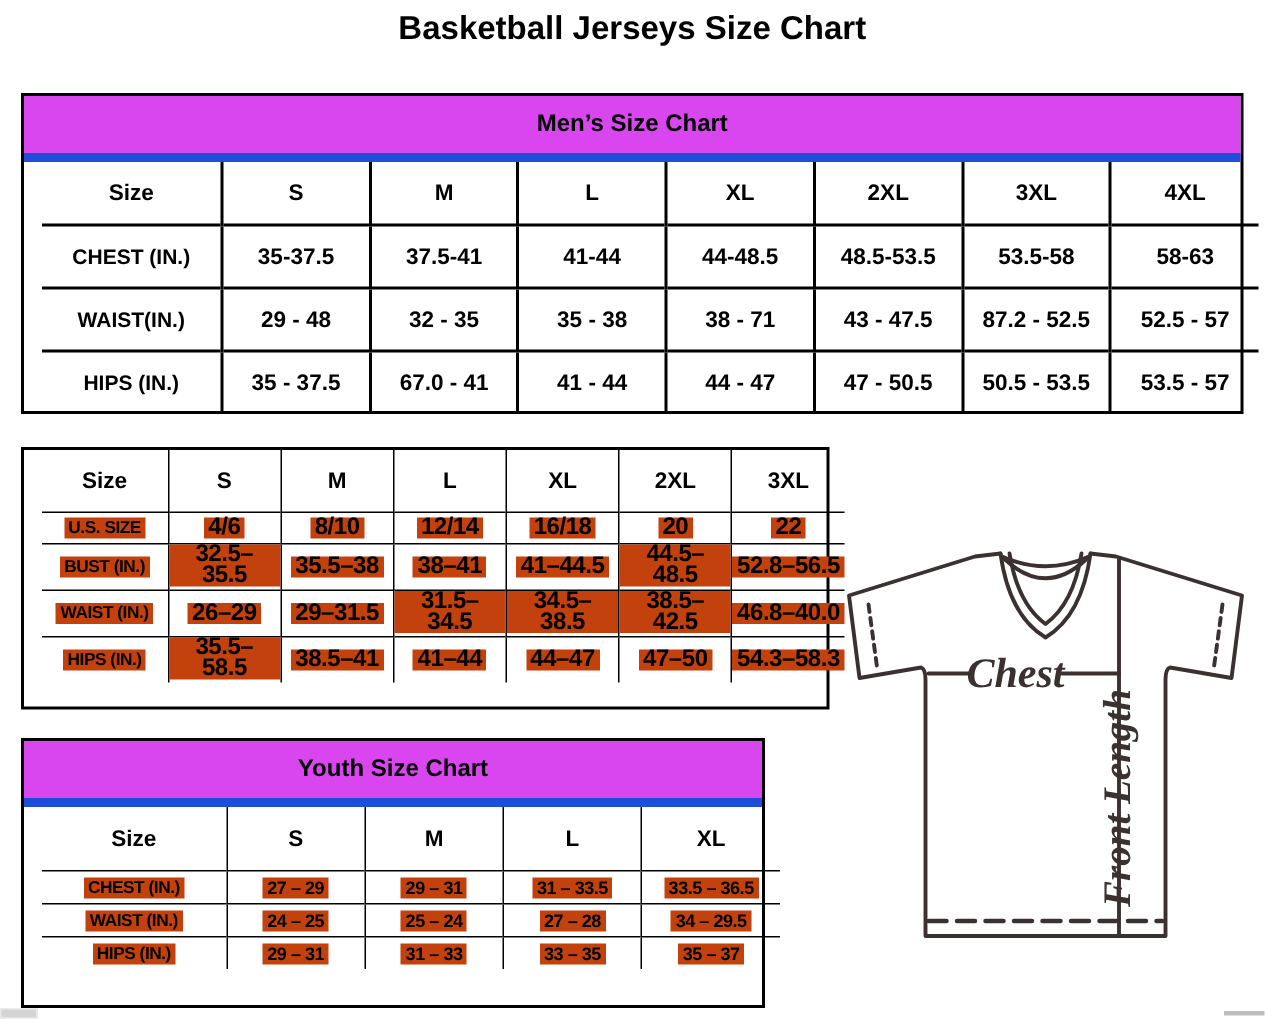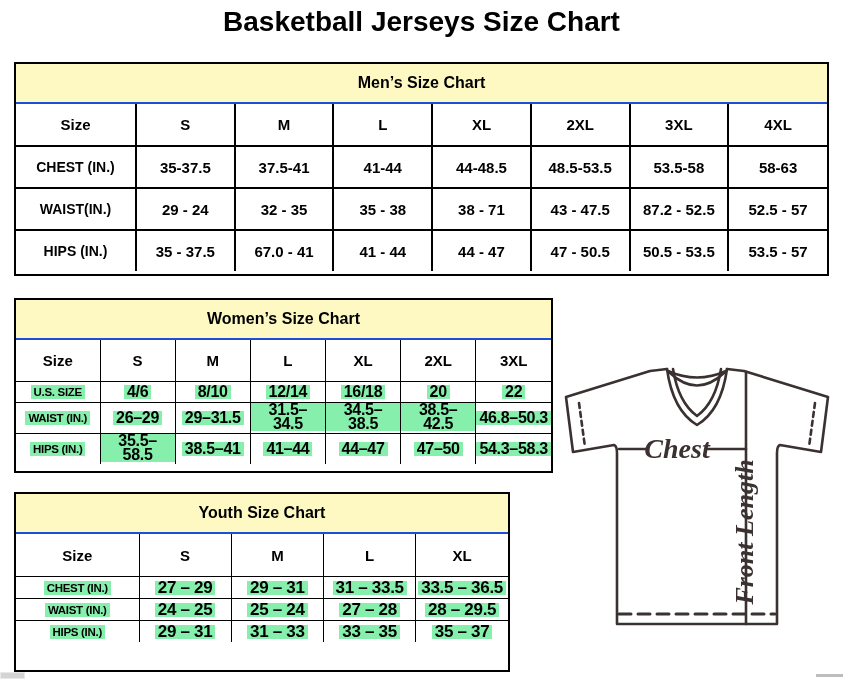--- a/index.html
+++ b/index.html
@@ -7,64 +7,65 @@
     width:843px; height:679px;
     background:#ffffff;
     font-family:"Liberation Sans", sans-serif;
     position:relative;
     overflow:hidden;
     color:#000;
   }
   .page-title {
     position:absolute; top:6px; left:0; width:843px;
     margin:0; text-align:center;
-    font-size:28px; font-weight:bold;
+    font-size:22px; font-weight:bold;
   }
   .size-section {
     position:absolute;
     border:2px solid #000;
     box-sizing:border-box;
     background:#fff;
   }
   .men-sec   { left:14px; top:62px;  width:815px; height:214px; }
   .women-sec { left:14px; top:298px; width:539px; height:175px; }
   .youth-sec { left:14px; top:492px; width:496px; height:180px; }
   .section-title {
-    background:#fef9c3;
-    border-bottom:2px solid #1d4ed8;
+    background:#d946ef;
+    border-bottom:6px solid #1d4ed8;
     height:38px; line-height:38px;
     text-align:center; font-weight:bold; font-size:16px;
   }
   table.size-table {
     border-collapse:collapse;
     width:100%;
     table-layout:fixed;
+    margin-left:12px;
   }
   .size-table th, .size-table td {
     text-align:center; vertical-align:middle;
     font-weight:bold; padding:0;
     border:0 solid #000;
   }
   .size-table th + th, .size-table td + td { border-left-width:2px; }
   .size-table tbody td { border-top-width:2px; }
   
   .men-table th { height:41px; font-size:15px; }
   .men-table td { height:40px; font-size:15px; }
   .men-table td:first-child { font-size:14px; }
   
   .women-table th + th, .women-table td + td,
   .youth-table th + th, .youth-table td + td { border-left-width:1.5px; }
   .women-table tbody td, .youth-table tbody td { border-top-width:1.5px; }
   .women-table th { height:41px; font-size:15px; }
   .women-table td { height:20px; font-size:16px; letter-spacing:-0.3px; }
   .youth-table th { height:42px; font-size:15px; }
-  .youth-table td { height:21px; font-size:17px; letter-spacing:-0.3px; }
+  .youth-table td { height:21px; font-size:12px; letter-spacing:-0.3px; }
   .women-table td:first-child, .youth-table td:first-child { font-size:11.5px; }
   .women-table tbody span, .youth-table tbody span {
-    background:#86efac; padding:0 3px; display:inline-block; line-height:14px;
+    background:#c2410c; padding:0 3px; display:inline-block; line-height:14px;
   }
   
   .jersey {
     position:absolute; left:556px; top:356px;
     width:282px; height:300px; margin:0;
   }
   .jersey svg { width:100%; height:100%; display:block; }
   
   .frag-left  { position:absolute; left:0;    top:672px; width:25px; height:7px; background:#d4d4d4; border:1px solid #e9e9e9; box-sizing:border-box; }
   .frag-right { position:absolute; left:816px; top:674px; width:27px; height:3px; background:#bdbdbd; }
@@ -105,21 +106,21 @@
           <td><span>35-37.5</span></td>
           <td><span>37.5-41</span></td>
           <td><span>41-44</span></td>
           <td><span>44-48.5</span></td>
           <td><span>48.5-53.5</span></td>
           <td><span>53.5-58</span></td>
           <td><span>58-63</span></td>
         </tr>
         <tr>
           <td><span>WAIST(IN.)</span></td>
-          <td><span>29 - 24</span></td>
+          <td><span>29 - 48</span></td>
           <td><span>32 - 35</span></td>
           <td><span>35 - 38</span></td>
           <td><span>38 - 71</span></td>
           <td><span>43 - 47.5</span></td>
           <td><span>87.2 - 52.5</span></td>
           <td><span>52.5 - 57</span></td>
         </tr>
         <tr>
           <td><span>HIPS (IN.)</span></td>
           <td><span>35 - 37.5</span></td>
@@ -128,21 +129,20 @@
           <td><span>44 - 47</span></td>
           <td><span>47 - 50.5</span></td>
           <td><span>50.5 - 53.5</span></td>
           <td><span>53.5 - 57</span></td>
         </tr>
       </tbody>
     </table>
 </section>
 
 <section class="size-section women-sec">
-  <div class="section-title">Women’s Size Chart</div>
   <table class="size-table women-table">
       <colgroup>
         <col style="width: 84px;">
         <col>
         <col>
         <col>
         <col>
         <col>
         <col>
       </colgroup>
@@ -161,27 +161,36 @@
         <tr>
           <td><span>U.S. SIZE</span></td>
           <td><span>4/6</span></td>
           <td><span>8/10</span></td>
           <td><span>12/14</span></td>
           <td><span>16/18</span></td>
           <td><span>20</span></td>
           <td><span>22</span></td>
         </tr>
         <tr>
+          <td><span>BUST (IN.)</span></td>
+          <td><span>32.5–35.5</span></td>
+          <td><span>35.5–38</span></td>
+          <td><span>38–41</span></td>
+          <td><span>41–44.5</span></td>
+          <td><span>44.5–48.5</span></td>
+          <td><span>52.8–56.5</span></td>
+        </tr>
+        <tr>
           <td><span>WAIST (IN.)</span></td>
           <td><span>26–29</span></td>
           <td><span>29–31.5</span></td>
           <td><span>31.5–34.5</span></td>
           <td><span>34.5–38.5</span></td>
           <td><span>38.5–42.5</span></td>
-          <td><span>46.8–50.3</span></td>
+          <td><span>46.8–40.0</span></td>
         </tr>
         <tr>
           <td><span>HIPS (IN.)</span></td>
           <td><span>35.5–58.5</span></td>
           <td><span>38.5–41</span></td>
           <td><span>41–44</span></td>
           <td><span>44–47</span></td>
           <td><span>47–50</span></td>
           <td><span>54.3–58.3</span></td>
         </tr>
@@ -214,21 +223,21 @@
           <td><span>27 – 29</span></td>
           <td><span>29 – 31</span></td>
           <td><span>31 – 33.5</span></td>
           <td><span>33.5 – 36.5</span></td>
         </tr>
         <tr>
           <td><span>WAIST (IN.)</span></td>
           <td><span>24 – 25</span></td>
           <td><span>25 – 24</span></td>
           <td><span>27 – 28</span></td>
-          <td><span>28 – 29.5</span></td>
+          <td><span>34 – 29.5</span></td>
         </tr>
         <tr>
           <td><span>HIPS (IN.)</span></td>
           <td><span>29 – 31</span></td>
           <td><span>31 – 33</span></td>
           <td><span>33 – 35</span></td>
           <td><span>35 – 37</span></td>
         </tr>
       </tbody>
     </table>

